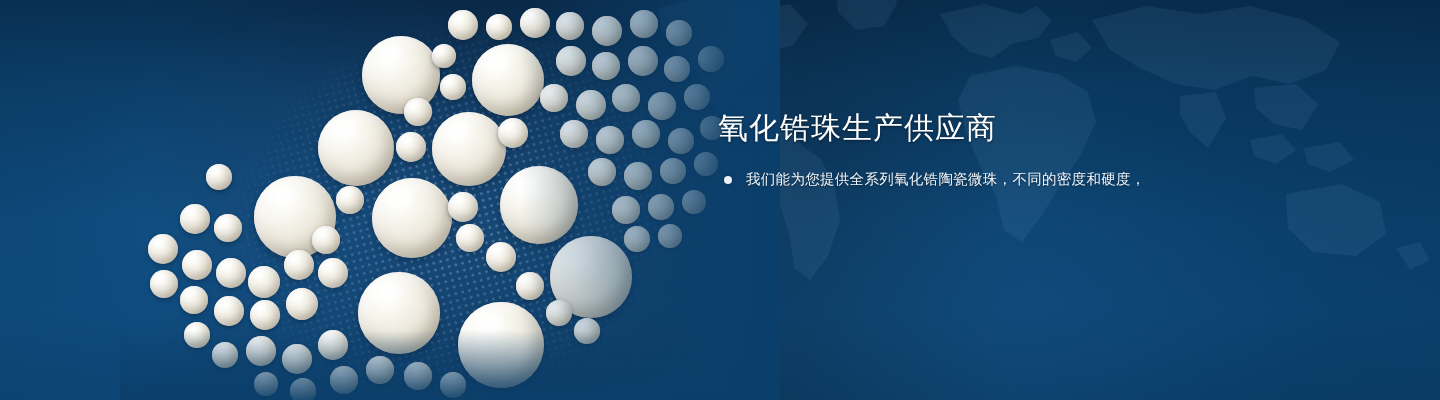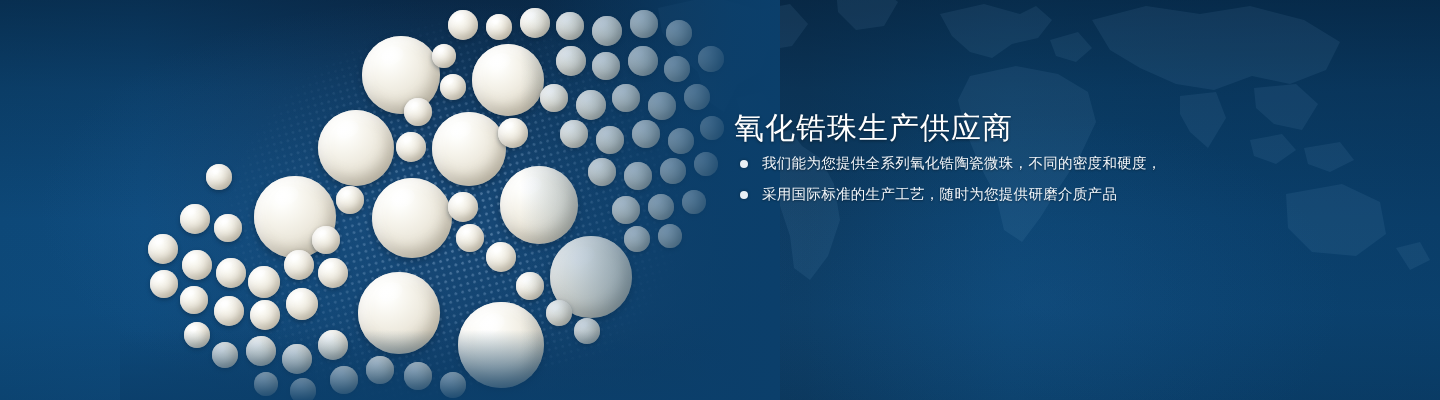--- a/index.html
+++ b/index.html
@@ -123,34 +123,34 @@
     position:absolute;
     left:120px; top:330px;
     width:620px; height:70px;
     background:linear-gradient(180deg, rgba(11,63,107,0) 0%, rgba(11,63,107,0.55) 60%, rgba(11,63,107,0.9) 100%);
     pointer-events:none;
   }
 
   
   .copy {
     position:absolute;
-    left:734px; top:108px;
+    left:718px; top:108px;
     width:470px;
   }
   .headline {
     font-size:30px;
     line-height:40px;
     color:#ffffff;
     letter-spacing:1px;
     font-weight:400;
     text-shadow:0 1px 3px rgba(0,0,0,0.45);
     white-space:nowrap;
   }
   .bullets {
-    margin-top:4px;
+    margin-top:20px;
     list-style:none;
   }
   .bullet {
     position:relative;
     padding-left:28px;
     margin-bottom:8px;
     font-size:14.5px;
     line-height:23px;
     color:#f2f6fa;
     letter-spacing:0.3px;
@@ -302,21 +302,17 @@
     <h1 class="headline">氧化锆珠生产供应商</h1>
 
     <ul class="bullets">
 
       <li class="bullet">
         <span class="dot"></span>
         <span class="bullet-line">我们能为您提供全系列氧化锆陶瓷微珠，不同的密度和硬度，</span>
       </li>
 
 
-      <li class="bullet">
-        <span class="dot"></span>
-        <span class="bullet-line">采用国际标准的生产工艺，随时为您提供研磨介质产品</span>
-      </li>
 
     </ul>
   </div>
 
 </div>
 
 </body></html>

